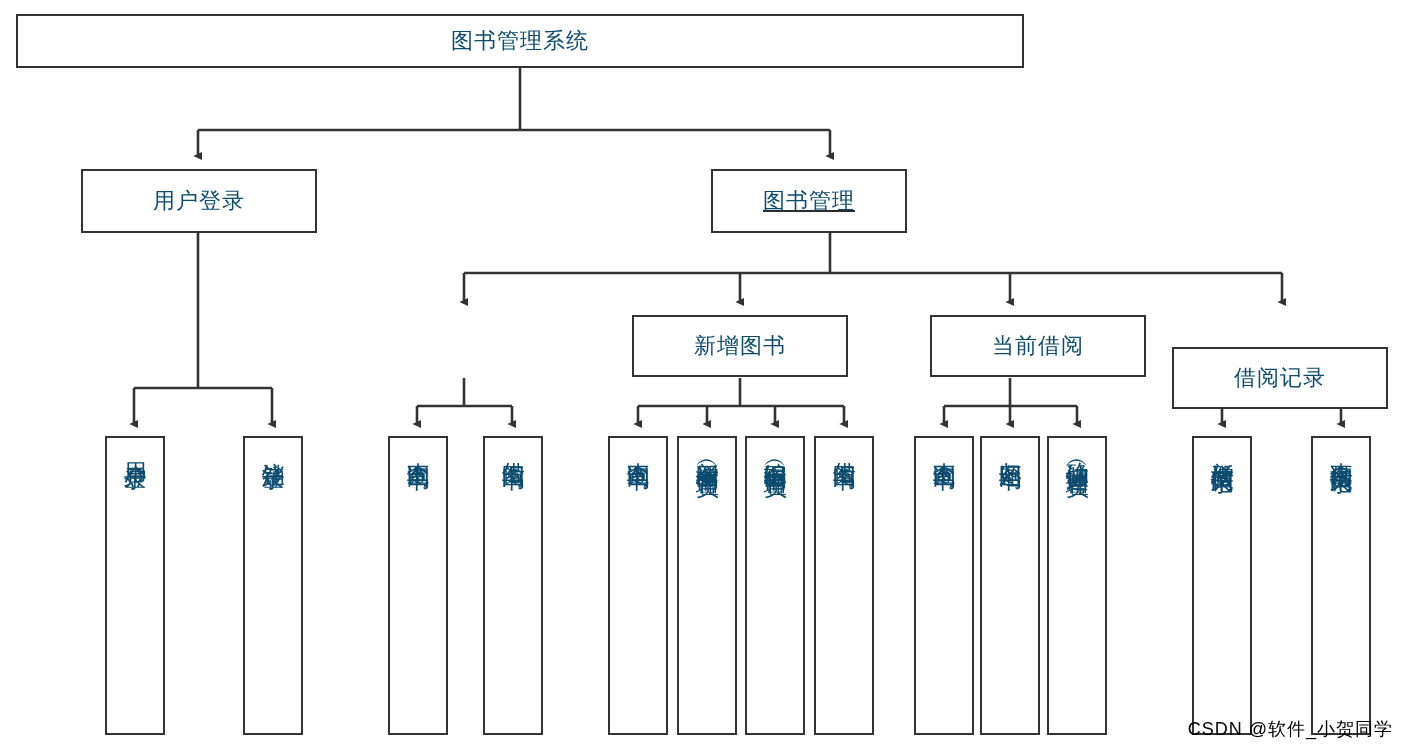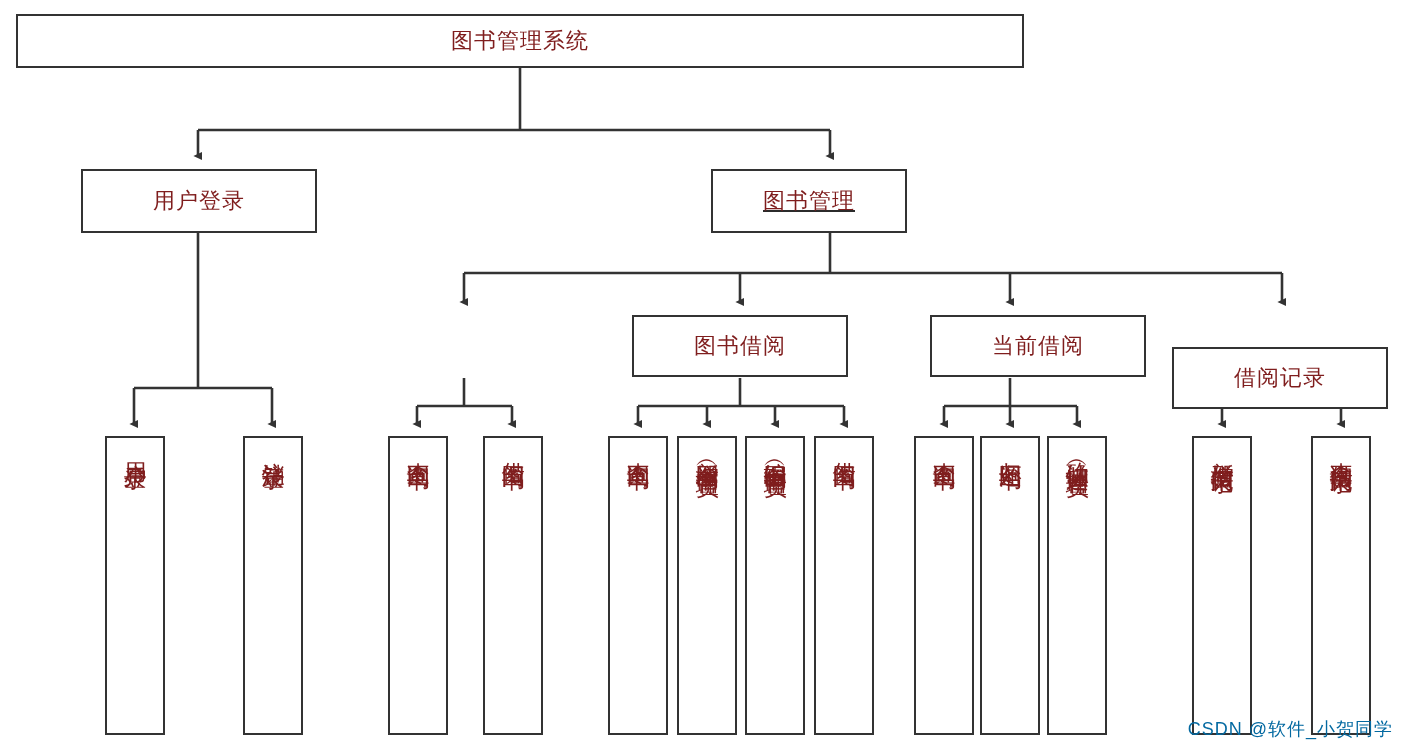--- a/index.html
+++ b/index.html
@@ -21,21 +21,21 @@
     display:flex;
     align-items:center;
     justify-content:center;
     color:#2b2b2b;
   }
   .node .lbl{
     font-size:22px;
     line-height:1.15;
     letter-spacing:1px;
     white-space:nowrap;
-    color:#7f1d1d;
+    color:#0c4a6e;
   }
   .node.vertical{
     align-items:flex-start;
     justify-content:center;
     padding-top:6px;
   }
   .node.vertical .lbl{
     writing-mode:vertical-rl;
     text-orientation:upright;
     white-space:normal;
@@ -45,21 +45,21 @@
     max-height:285px;
   }
   svg.links{
     position:absolute;left:0;top:0;width:1405px;height:747px;
     pointer-events:none;
   }
   .watermark{
     position:absolute;
     right:12px;bottom:6px;
     font-size:18px;
-    color:#0369a1;
+    color:#000000;
     letter-spacing:1px;
     white-space:nowrap;
   }
 </style>
 </head>
 <body>
 
 <div id="diagram">
 
   <svg class="links" viewBox="0 0 1405 747">
@@ -117,21 +117,21 @@
   </div>
 
   <div class="node" style="left:81px;top:169px;width:236px;height:64px;">
     <span class="lbl">用户登录</span>
   </div>
   <div class="node" style="left:711px;top:169px;width:196px;height:64px;text-decoration:underline;">
     <span class="lbl">图书管理</span>
   </div>
 
   <div class="node" style="left:632px;top:315px;width:216px;height:62px;">
-    <span class="lbl">图书借阅</span>
+    <span class="lbl">新增图书</span>
   </div>
   <div class="node" style="left:902px;top:315px;width:216px;height:62px;margin-left:28px;">
     <span class="lbl">当前借阅</span>
   </div>
   <div class="node" style="left:1172px;top:315px;width:216px;height:62px;margin-top:32px;">
     <span class="lbl">借阅记录</span>
   </div>
 
   <div class="node vertical" style="left:105px;top:436px;width:60px;height:299px;">
     <span class="lbl">用户登录</span>

